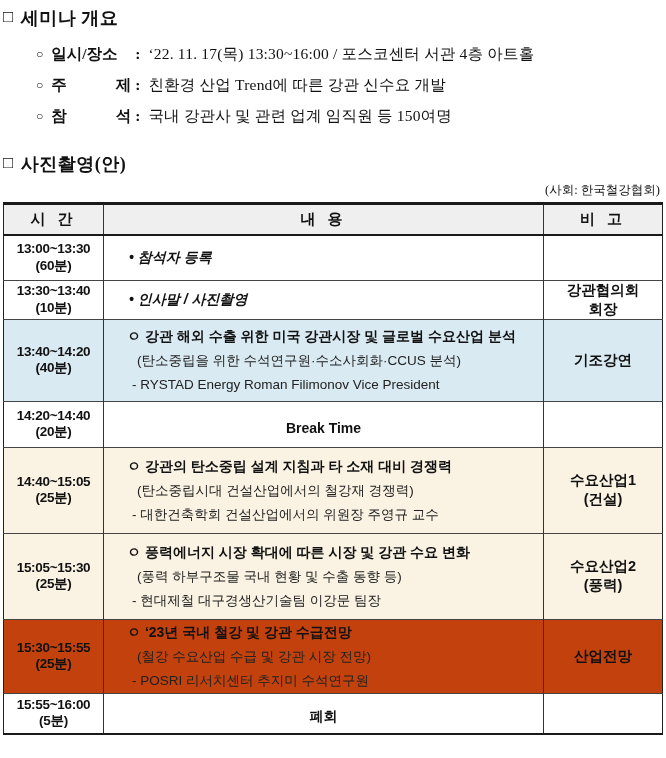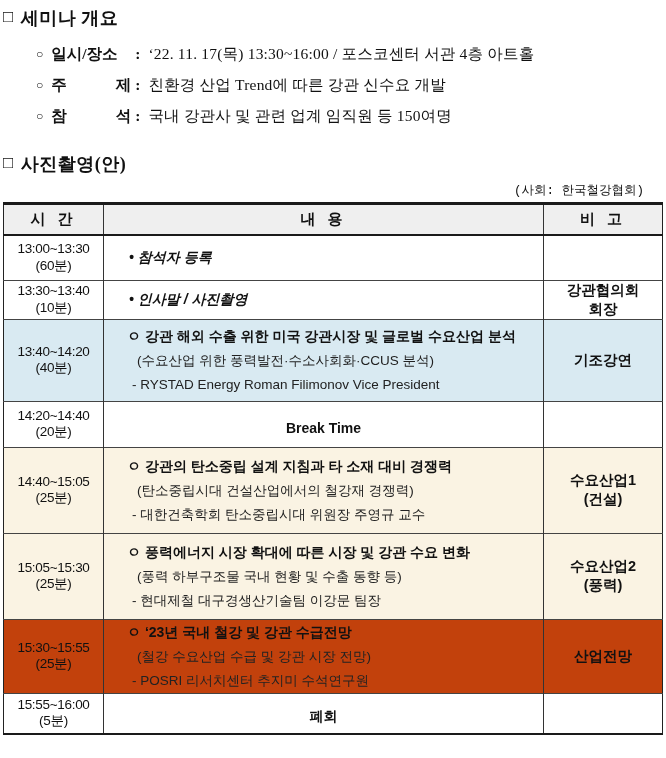--- a/index.html
+++ b/index.html
@@ -45,22 +45,22 @@
     text-align-last: justify;
   }
   .ov-sep { font-weight: bold; margin: 0 8px 0 4px; }
   .ov-value { letter-spacing: 0.2px; }
 
   
   .program-title { margin-top: 20px; }
   .host-note {
     text-align: right;
     font-size: 12.5px;
-    margin: 6px 18px 3px 0;
-    font-family: Liberation Mono, monospace;
+    margin: 6px 2px 3px 0;
+    font-family: Liberation Serif, serif;
   }
 
   table.program {
     width: 659px;
     border-collapse: collapse;
     table-layout: fixed;
     font-family: "Liberation Sans", "DejaVu Sans", sans-serif;
     border-top: 3px solid #1a1a1a;
     border-bottom: 2px solid #1a1a1a;
     border-left: 1px solid #222222;
@@ -85,21 +85,21 @@
   td {
     border-top: 1px solid #444444;
     border-left: 1px solid #333333;
     vertical-align: middle;
   }
   td:first-child { border-left: none; }
   tr.r0 td { border-top: none; }
 
   td.time {
     text-align: center;
-    font-weight: normal;
+    font-weight: bold;
     font-size: 13.5px;
     line-height: 1.22;
     letter-spacing: -0.3px;
   }
   td.remark {
     text-align: center;
     font-weight: bold;
     font-size: 14.5px;
     line-height: 1.3;
     white-space: pre-line;
@@ -199,21 +199,21 @@
 회장</td>
     </tr>
 
     <tr class="r2 bg-blue">
       <td class="time">
         <div>13:40~14:20</div>
         <div>(40분)</div>
       </td>
       <td class="content">
         <div class="line-title">ㅇ 강관 해외 수출 위한 미국 강관시장 및 글로벌 수요산업 분석</div>
-        <div class="line-sub">(수요산업 위한 풍력발전·수소사회화·CCUS 분석)</div>
+        <div class="line-sub">(탄소중립을 위한 수석연구원·수소사회화·CCUS 분석)</div>
         <div class="line-speaker">- RYSTAD Energy Roman Filimonov Vice President</div>
       </td>
       <td class="remark">기조강연</td>
     </tr>
 
     <tr class="r3">
       <td class="time">
         <div>14:20~14:40</div>
         <div>(20분)</div>
       </td>
@@ -224,21 +224,21 @@
     </tr>
 
     <tr class="r4 bg-cream">
       <td class="time">
         <div>14:40~15:05</div>
         <div>(25분)</div>
       </td>
       <td class="content">
         <div class="line-title">ㅇ 강관의 탄소중립 설계 지침과 타 소재 대비 경쟁력</div>
         <div class="line-sub">(탄소중립시대 건설산업에서의 철강재 경쟁력)</div>
-        <div class="line-speaker">- 대한건축학회 탄소중립시대 위원장 주영규 교수</div>
+        <div class="line-speaker">- 대한건축학회 건설산업에서의 위원장 주영규 교수</div>
       </td>
       <td class="remark">수요산업1
 (건설)</td>
     </tr>
 
     <tr class="r5 bg-cream">
       <td class="time">
         <div>15:05~15:30</div>
         <div>(25분)</div>
       </td>

